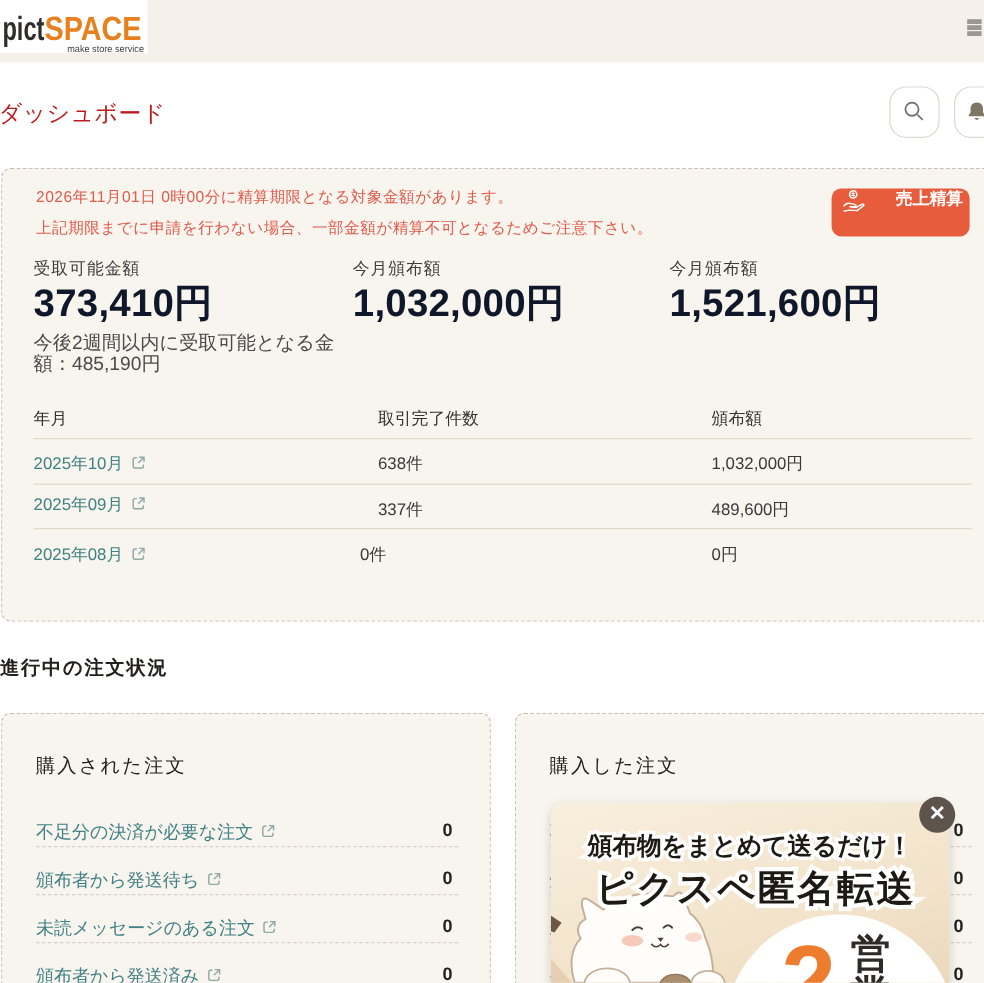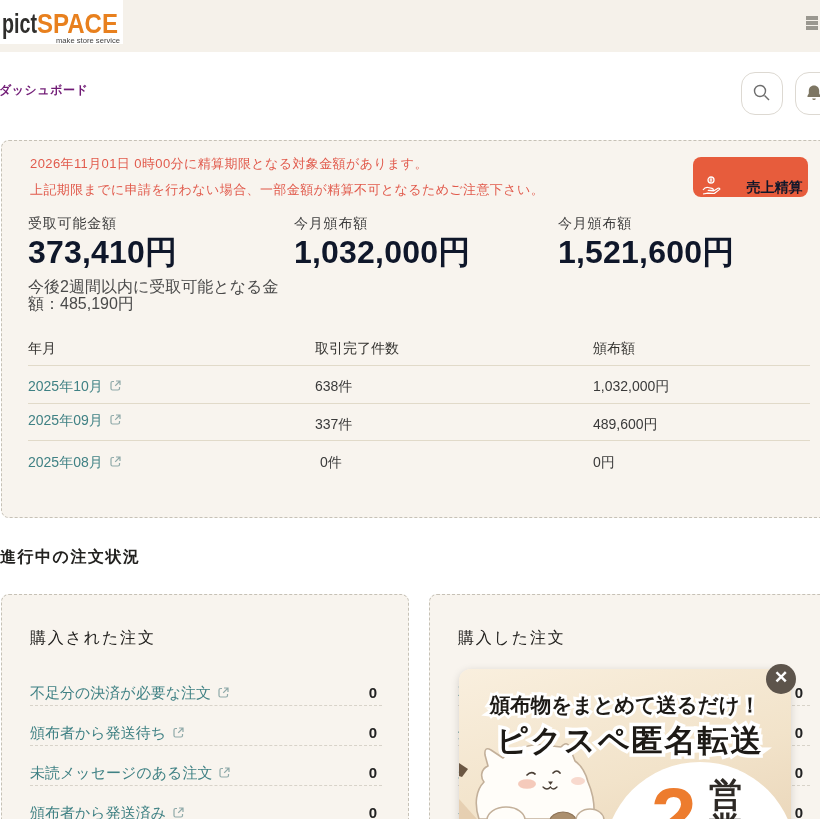--- a/index.html
+++ b/index.html
@@ -8,21 +8,21 @@
 .abs{position:absolute}
 
 #header{position:absolute;left:0;top:0;width:840px;height:52px;background:#f5f1ea}
 #logobox{position:absolute;left:0;top:0;width:123px;height:44px;background:#fff}
 #hamb div{position:absolute;left:0;width:12px;height:3.6px;background:#9a9890}
 
 .iconbtn{position:absolute;top:72px;width:42px;height:43px;border:1px solid #ddd9d2;border-radius:14px;background:#fff}
 
 #card1{position:absolute;left:1px;top:140px;width:836px;height:378px;background:#f8f4ee;border:1px dashed #c6c1b6;border-radius:8px}
 .warn{position:absolute;left:30px;font-size:13px;color:#e15a4c;letter-spacing:.4px}
-#btnSettle{position:absolute;left:693px;top:157px;width:115px;height:40px;background:#e75c3c;border-radius:8px;color:#0f172a;font-size:14px;font-weight:bold;display:flex;align-items:flex-end;justify-content:center;gap:24px}
+#btnSettle{position:absolute;left:693px;top:157px;width:115px;height:40px;background:#e75c3c;border-radius:8px;color:#ffffff;font-size:14px;font-weight:bold;display:flex;align-items:flex-start;justify-content:center;gap:24px}
 .slabel{position:absolute;top:215px;font-size:14px;color:#3c3c3c;letter-spacing:.8px}
 .sval{position:absolute;top:231px;font-size:32px;font-weight:bold;color:#0f172a;letter-spacing:.2px}
 #note{position:absolute;left:28px;top:278px;width:258px;font-size:16px;line-height:17px;color:#4a4a4a}
 .th{position:absolute;top:340px;font-size:14px;font-weight:normal;color:#33322f}
 .sep{position:absolute;left:28px;width:782px;height:0;border-top:1px solid #e1dac9}
 .trow{position:absolute;font-size:14px;color:#3a3a3a}
 a.lnk{color:#3f8184;text-decoration:none}
 .ext{display:inline-block;vertical-align:-1px;margin-left:6px}
 
 #sec2h{position:absolute;left:0;top:547px;font-size:16px;font-weight:bold;letter-spacing:1.5px;color:#22211f}
@@ -44,21 +44,21 @@
     <text x="35" y="29" font-family="Liberation Sans" font-weight="bold" font-size="28" fill="#e8801e" textLength="81" lengthAdjust="spacingAndGlyphs">SPACE</text>
     <text x="54" y="39" font-family="Liberation Sans" font-size="8" fill="#403f3d" textLength="64" lengthAdjust="spacingAndGlyphs">make store service</text>
   </svg>
   <div id="hamb" style="position:absolute;left:806px;top:16px;width:12px;height:16px">
     <div style="top:0"></div>
       <div style="top:5px"></div>
       <div style="top:10px"></div>
   </div>
 </div>
 
-<div class="abs" style="left:-1px;top:82px;font-size:12px;font-weight:bold;letter-spacing:.5px;color:#701a75">ダッシュボード</div>
+<div class="abs" style="left:-1px;top:82px;font-size:19px;font-weight:normal;letter-spacing:.5px;color:#b91c1c">ダッシュボード</div>
 <div class="iconbtn" style="left:741px">
   <svg width="40" height="41" viewBox="0 0 40 41">
       <circle cx="18" cy="18" r="5.5" fill="none" stroke="#6d6d6d" stroke-width="1.4"></circle>
       <line x1="22.5" y1="22.5" x2="27" y2="27" stroke="#6d6d6d" stroke-width="1.4"></line>
     </svg>
 </div>
 <div class="iconbtn" style="left:795px">
   <svg width="40" height="41" viewBox="0 0 40 41">
       <path d="M18 12.5 c3.2 0 5.2 2.3 5.2 5.2 v2.9 l1.4 2.3 c.3 .5 0 1 -.7 1 h-11.8 c-.7 0 -1 -.5 -.7 -1 l1.4 -2.3 v-2.9 c0 -2.9 2 -5.2 5.2 -5.2 z" fill="#7d7663"></path>
       <path d="M16.1 25.4 a1.95 1.95 0 0 0 3.8 0 z" fill="#7d7663"></path>
@@ -100,21 +100,21 @@
 <div class="trow" style="left:28px;top:412px"><a class="lnk" href="#">2025年09月</a><span class="ext"><svg width="13" height="13" viewBox="0 0 13 13" fill="none" stroke="#8fa9a9" stroke-width="1.2">
         <path d="M5 2.5 H3.5 A1.5 1.5 0 0 0 2 4 v5.5 A1.5 1.5 0 0 0 3.5 11 h5.5 A1.5 1.5 0 0 0 10.5 9.5 V8"></path>
         <path d="M7 2 h4 v4 M11 2 L6.2 6.8"></path>
       </svg></span></div>
 <div class="trow" style="left:315px;top:416px">337件</div>
 <div class="trow" style="left:593px;top:416px">489,600円</div>
 <div class="trow" style="left:28px;top:454px"><a class="lnk" href="#">2025年08月</a><span class="ext"><svg width="13" height="13" viewBox="0 0 13 13" fill="none" stroke="#8fa9a9" stroke-width="1.2">
         <path d="M5 2.5 H3.5 A1.5 1.5 0 0 0 2 4 v5.5 A1.5 1.5 0 0 0 3.5 11 h5.5 A1.5 1.5 0 0 0 10.5 9.5 V8"></path>
         <path d="M7 2 h4 v4 M11 2 L6.2 6.8"></path>
       </svg></span></div>
-<div class="trow" style="left:320px;top:454px">0件</div>
+<div class="trow" style="left:300px;top:454px">0件</div>
 <div class="trow" style="left:593px;top:454px">0円</div>
 
 <div id="sec2h">進行中の注文状況</div>
 
 <div class="ocard" style="left:1px"></div>
 <div class="ocard" style="left:429px"></div>
 <div class="ochead" style="left:30px">購入された注文</div>
 <div class="ochead" style="left:458px">購入した注文</div>
 
 <div class="orow" style="left:30px;top:684px"><a class="lnk" href="#">不足分の決済が必要な注文</a><span class="ext"><svg width="13" height="13" viewBox="0 0 13 13" fill="none" stroke="#8fa9a9" stroke-width="1.2">

